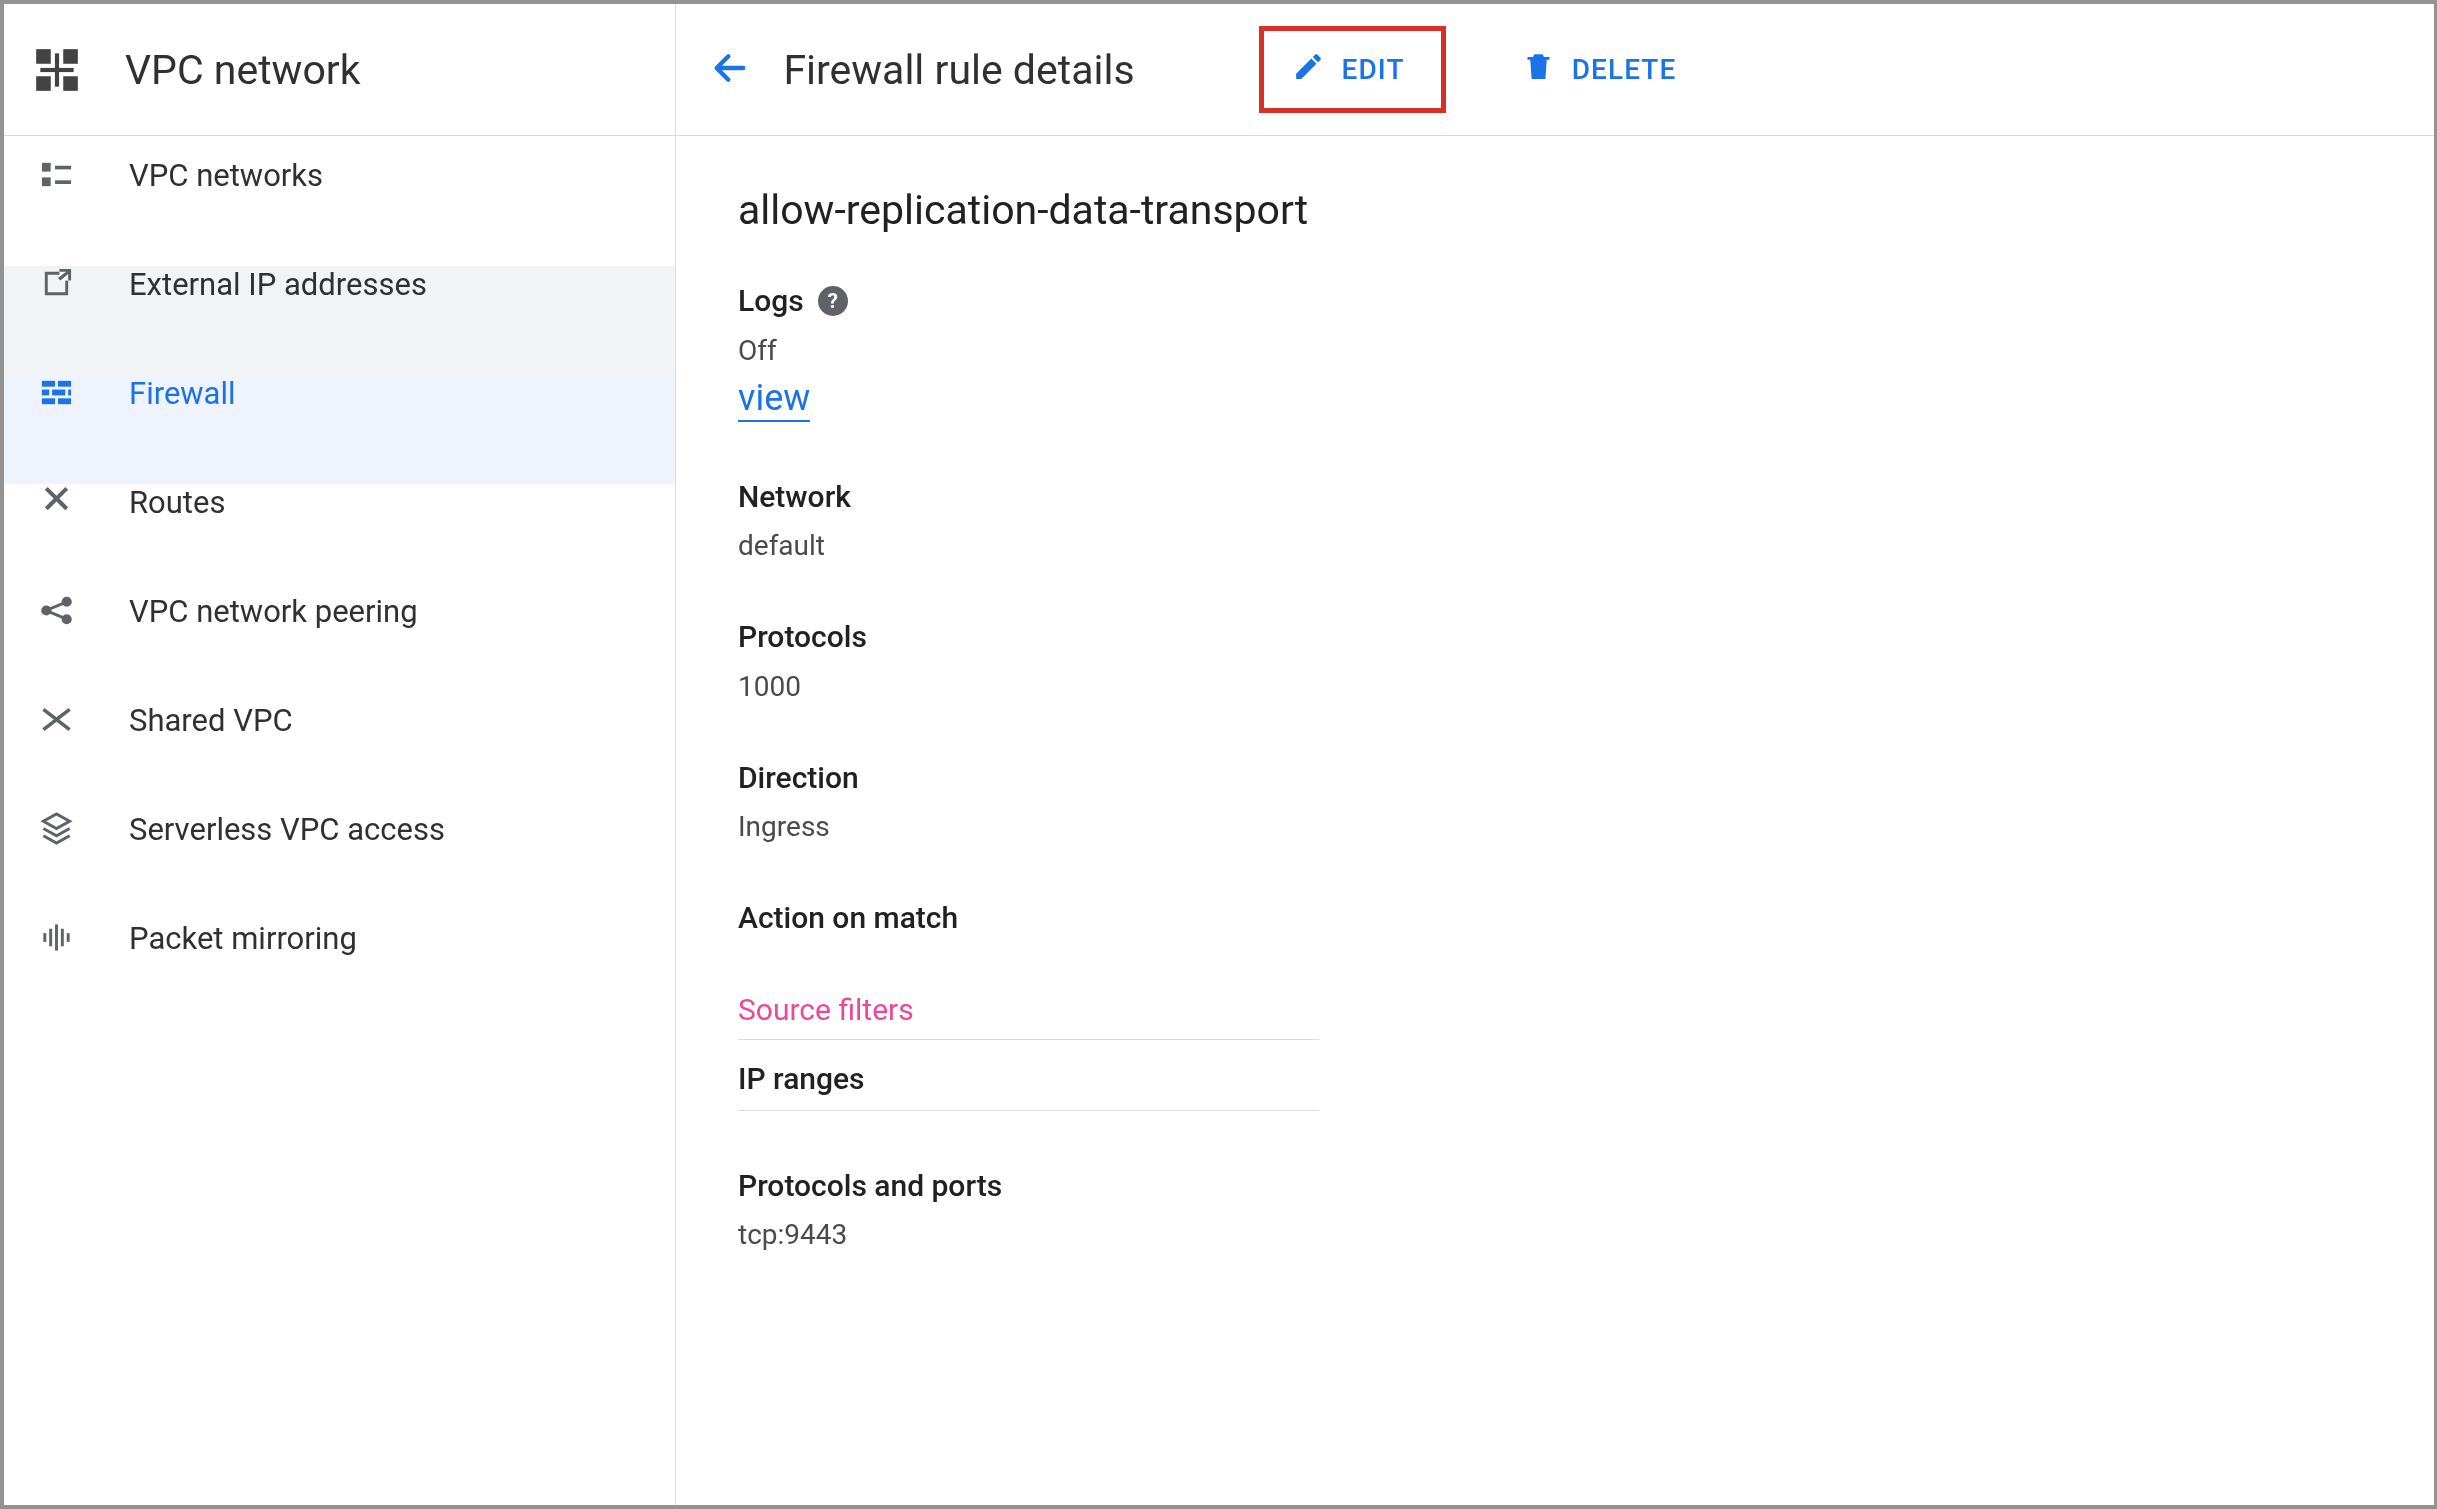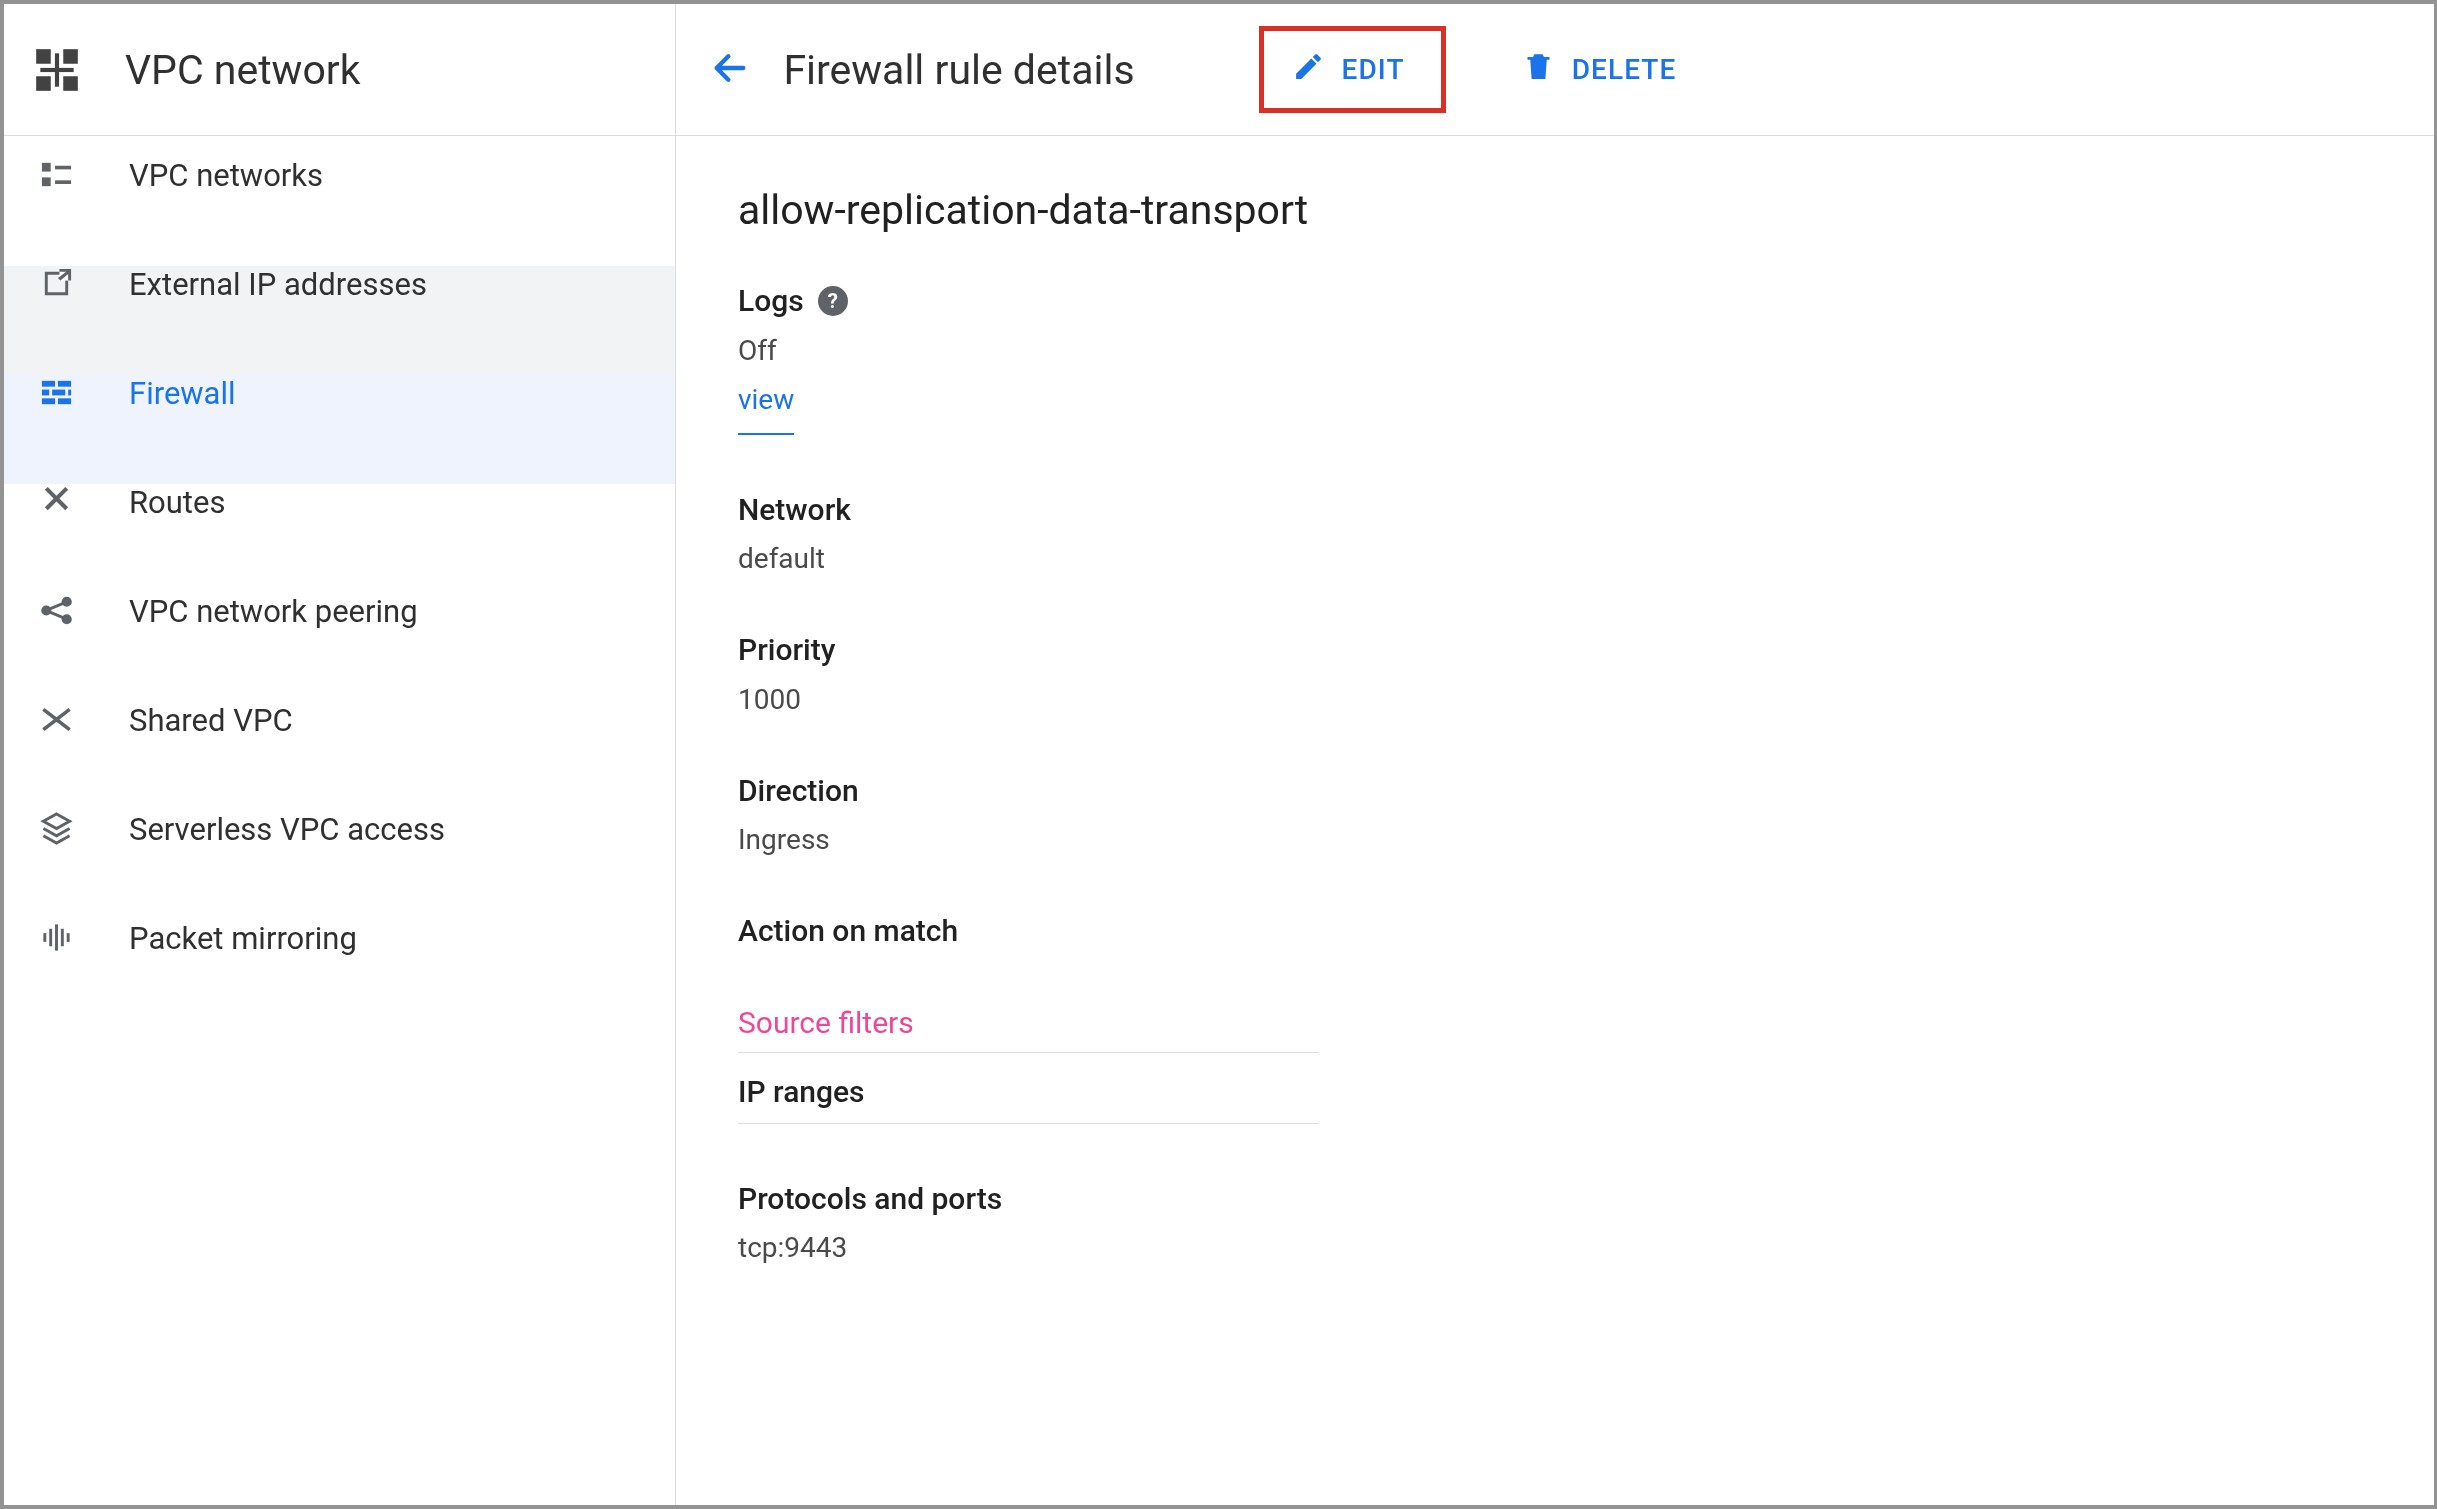--- a/index.html
+++ b/index.html
@@ -129,25 +129,25 @@
   }
   .help-icon {
     width: 30px; height: 30px;
     background: #5f6368; color: #fff;
     border-radius: 50%;
     display: inline-flex; align-items: center; justify-content: center;
     font-size: 21px; font-weight: 700;
   }
   .view-link {
     display: inline-block;
-    margin-top: 16px;
-    font-size: 28px;
+    margin-top: 10px;
+    font-size: 36px;
     color: var(--blue);
     border-bottom: 2.1px solid var(--blue);
-    padding-bottom: 17px;
+    padding-bottom: 1px;
     cursor: pointer;
   }
   .section-header {
     font-size: 30px; font-weight: 400; color: #ec4899;
     padding-bottom: 11.3px;
     border-bottom: 1.4px solid var(--divider);
     width: 581px;
   }
   .section-sub {
     font-size: 30px; font-weight: 500; color: #212121;
@@ -315,21 +315,21 @@
         <div class="field-value">Off</div>
         <span class="view-link">view</span>
       </div>
 
       <div class="field">
         <div class="field-label">Network</div>
         <div class="field-value">default</div>
       </div>
 
       <div class="field">
-        <div class="field-label">Priority</div>
+        <div class="field-label">Protocols</div>
         <div class="field-value">1000</div>
       </div>
 
       <div class="field">
         <div class="field-label">Direction</div>
         <div class="field-value">Ingress</div>
       </div>
 
       <div class="field">
         <div class="field-label">Action on match</div>

